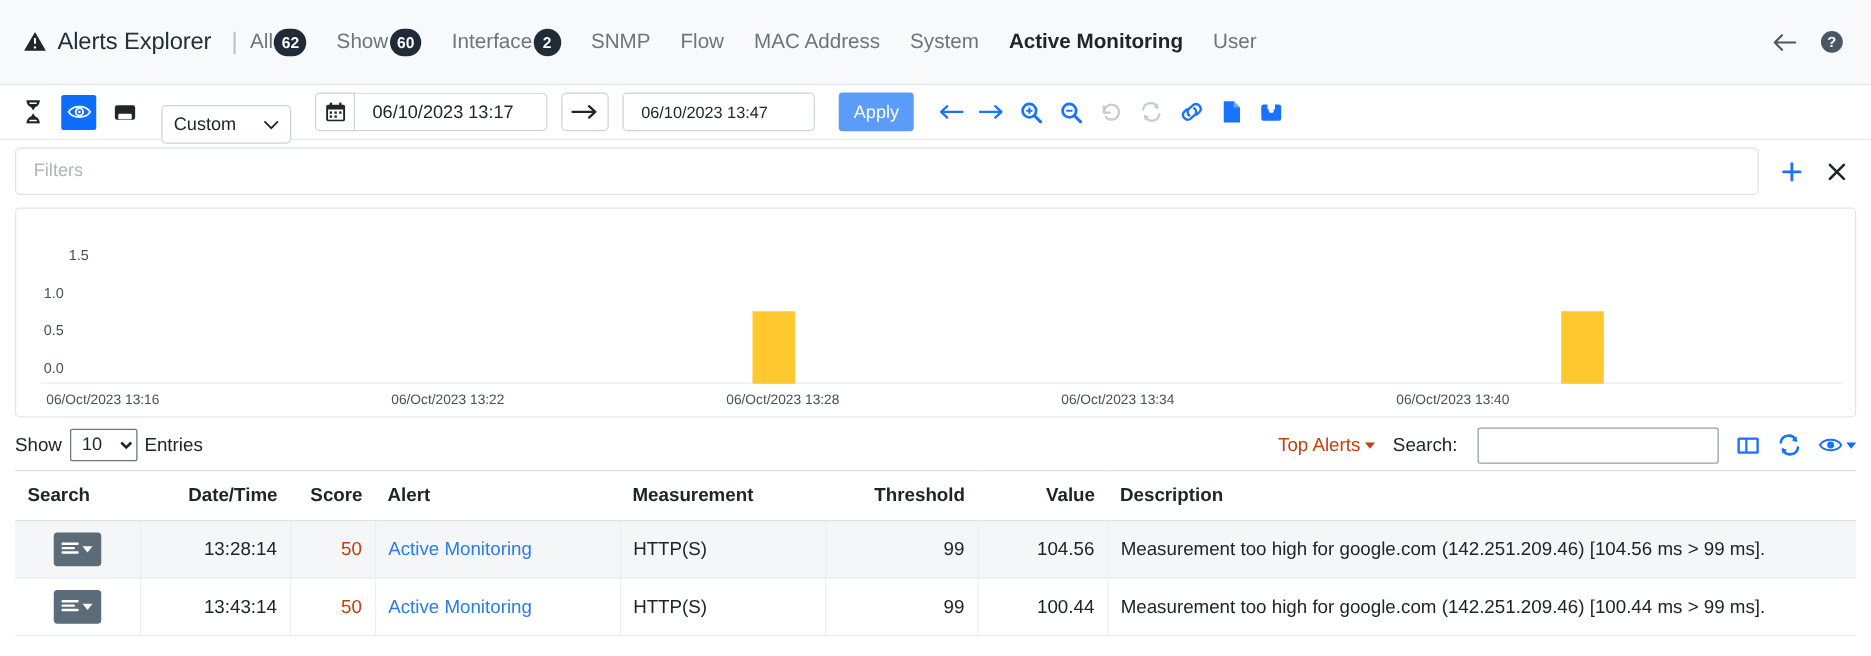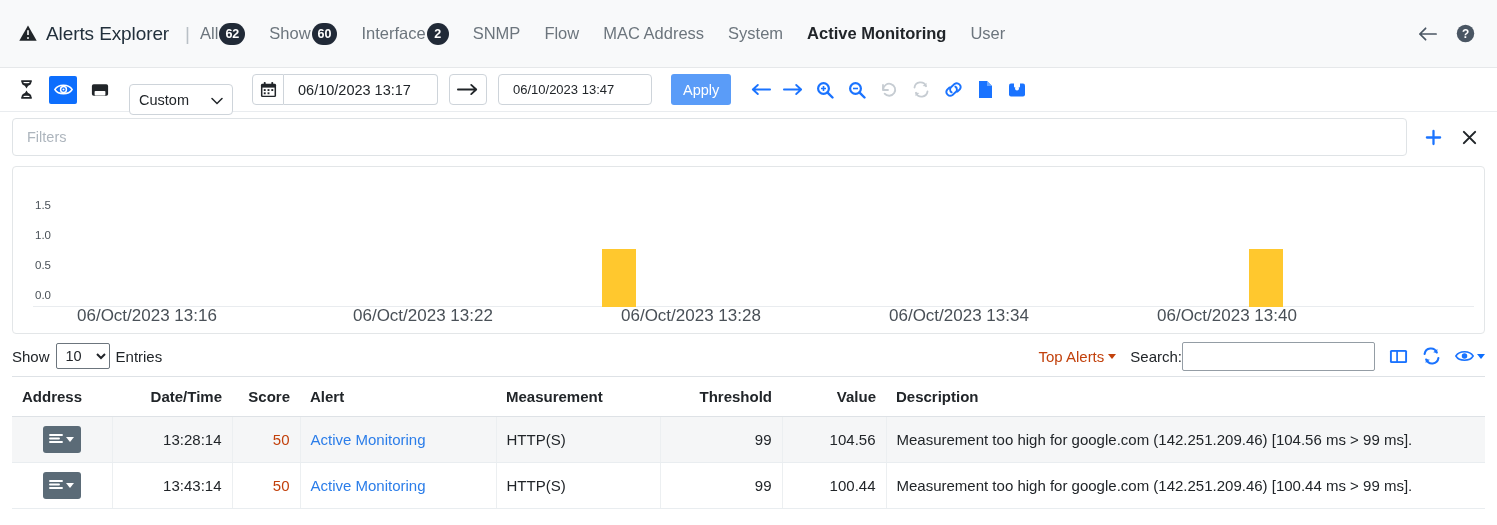--- a/index.html
+++ b/index.html
@@ -135,22 +135,22 @@
     background: #fff;
     height: 168px;
     position: relative;
   }
   .chart-inner { position: absolute; inset: 0; }
   .y-label {
     position: absolute; font-size: 11.5px; color: #495057;
     left: 22px; text-align: left;
   }
   .x-label {
-    position: absolute; font-size: 17px; color: #495057;
-    bottom: 7px; white-space: nowrap; margin-left: 40px;
+    position: absolute; font-size: 11px; color: #495057;
+    bottom: 7px; white-space: nowrap;
   }
   .plot-baseline {
     position: absolute; left: 20px; right: 10px; bottom: 26px;
     border-bottom: 1px solid #e9ecef;
   }
   .bar {
     position: absolute; bottom: 26px; width: 34px;
     background: #FFC82E;
   }
 
@@ -174,21 +174,21 @@
     margin-left: auto; display: flex; align-items: center; gap: 14px;
   }
   .top-alerts {
     color: #c2410c; font-size: 15px; cursor: pointer;
     display: flex; align-items: center; gap: 4px;
   }
   .caret-d {
     width:0;height:0;border-left:4px solid transparent;border-right:4px solid transparent;
     border-top:5px solid currentColor; display:inline-block;
   }
-  .search-wrap { display: flex; align-items: center; gap: 0; }
+  .search-wrap { display: flex; align-items: center; gap: 16px; }
   .search-lbl { font-size: 15px; color: #212529; }
   .search-input {
     width: 193px; height: 29px; border: 1px solid #949da5;
     border-radius: 2px; background: #fff; cursor: text;
   }
   .ctrl-ico { cursor: pointer; display: flex; align-items: center; gap:3px; color:#0d6efd; }
 
   
   .table-wrap { padding: 0 12px; }
   table { width: 100%; border-collapse: collapse; table-layout: fixed; }
@@ -408,21 +408,21 @@
     <div class="filt-btn filt-x">
       <svg width="15" height="15" viewBox="0 0 16 16">
           <path d="M2 2 L14 14 M14 2 L2 14" stroke="#212529" stroke-width="2.2" stroke-linecap="round"></path>
         </svg>
     </div>
   </div>
 
   <div class="chart-card">
     <div class="chart-inner">
 
-      <div class="y-label" style="top:32px;">1.5</div>
+      <div class="y-label" style="top:32px;margin-left:20px;">1.5</div>
       <div class="y-label" style="top:62px;">1.0</div>
       <div class="y-label" style="top:92px;">0.5</div>
       <div class="y-label" style="top:122px;">0.0</div>
 
       <div class="plot-baseline"></div>
 
       <div class="bar" style="left:589px; height:58px;"></div>
       <div class="bar" style="left:1236px; height:58px;"></div>
 
       <div class="x-label" style="left:24px;">06/Oct/2023 13:16</div>
@@ -475,21 +475,21 @@
           </svg>
         <span class="caret-d"></span>
       </div>
     </div>
   </div>
 
   <div class="table-wrap">
     <table>
       <thead>
         <tr>
-          <th class="c-actions">Address</th>
+          <th class="c-actions">Search</th>
           <th class="c-date">Date/Time</th>
           <th class="c-score">Score</th>
           <th class="c-alert">Alert</th>
           <th class="c-meas">Measurement</th>
           <th class="c-thresh">Threshold</th>
           <th class="c-value">Value</th>
           <th class="c-desc">Description</th>
         </tr>
       </thead>
       <tbody>

